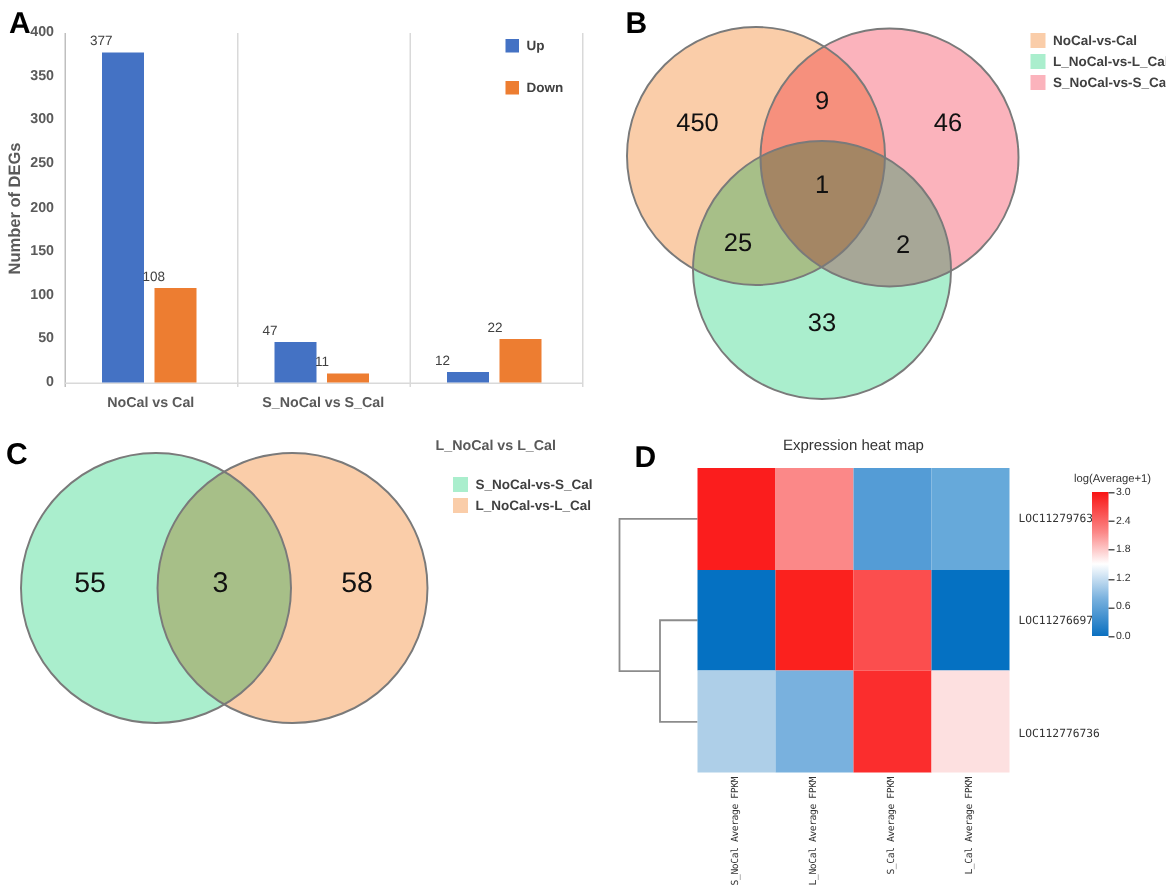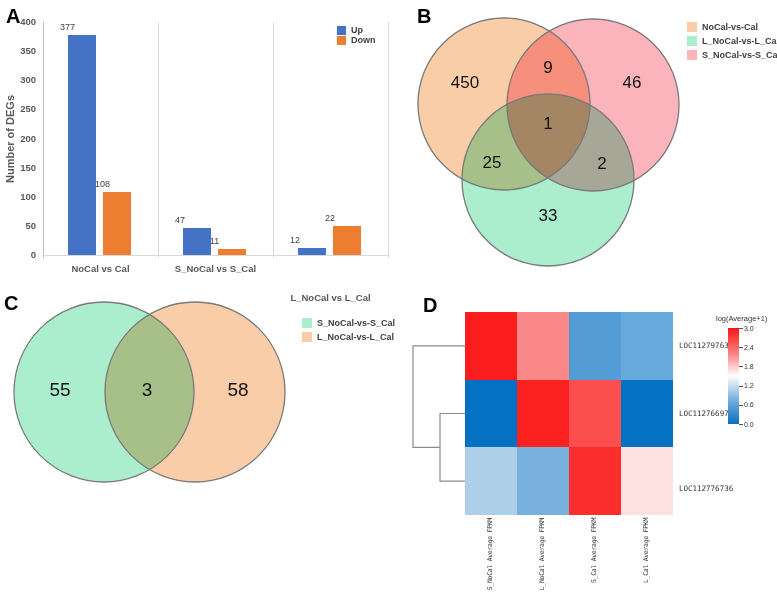--- a/index.html
+++ b/index.html
@@ -14,21 +14,21 @@
   
   .a-ytitle{position:absolute;left:4px;top:22px;height:233px;writing-mode:vertical-rl;
             transform:rotate(180deg);text-align:center;font-size:11px;font-weight:700;color:#595959;}
   .a-ytick{position:absolute;width:36px;text-align:right;font-size:9.5px;font-weight:700;color:#595959;line-height:10px;}
   .a-gridv{position:absolute;width:1px;background:#d9d9d9;}
   .a-axis-y{position:absolute;width:1px;background:#bfbfbf;}
   .a-axis-x{position:absolute;height:1px;background:#d9d9d9;}
   .a-bar{position:absolute;}
   .a-val{position:absolute;width:44px;text-align:left;font-size:9px;color:#404040;line-height:10px;}
   .a-cat{position:absolute;text-align:center;font-size:9.5px;font-weight:700;color:#595959;line-height:11px;}
-  .lg{position:absolute;display:flex;flex-direction:column;gap:0;}
+  .lg{position:absolute;display:flex;flex-direction:column;gap:18px;}
   .lg-item{display:flex;align-items:center;gap:5px;}
   .lg-sw{width:9px;height:9px;flex:0 0 auto;}
   .lg-tx{font-size:9px;font-weight:700;color:#404040;white-space:nowrap;}
   
   .venn-num{font-family:"Liberation Sans",sans-serif;fill:#111;}
   
   .d-title{position:absolute;left:65px;top:2px;width:208px;text-align:center;font-size:10px;color:#333;}
   .d-cell{position:absolute;}
   .d-rowlab{position:absolute;left:279px;font-family:"DejaVu Sans Mono",monospace;
             font-size:7.5px;color:#333;white-space:nowrap;line-height:8px;}
@@ -145,20 +145,21 @@
       </div>
       <div class="lg-item" style="">
         <div class="lg-sw" style="background:#FACDA9;width:10px;height:10px;"></div>
         <div class="lg-tx" style="">L_NoCal-vs-L_Cal</div>
       </div>
     </div>
 </section>
 
 <section id="panelD" class="panel">
   <div class="plabel" style="left:23px;top:5px;">D</div>
+  <div class="d-title">Expression heat map</div>
   <svg id="dDendro" width="377" height="305" style="position:absolute;left:0;top:0;">
     <g fill="none" stroke="#8c8c8c" stroke-width="1.2">
       <polyline points="65,55.9 13,55.9 13,157.4 40,157.4"></polyline>
       <polyline points="65,123.5 40,123.5 40,191.2 65,191.2"></polyline>
     </g>
   </svg>
   <div id="dCells">
       <div class="d-cell" style="left:65px;top:22.00px;width:52px;height:67.67px;background:#FB1D1D;"></div>
       <div class="d-cell" style="left:117px;top:22.00px;width:52px;height:67.67px;background:#FB8888;"></div>
       <div class="d-cell" style="left:169px;top:22.00px;width:52px;height:67.67px;background:#549CD6;"></div>

